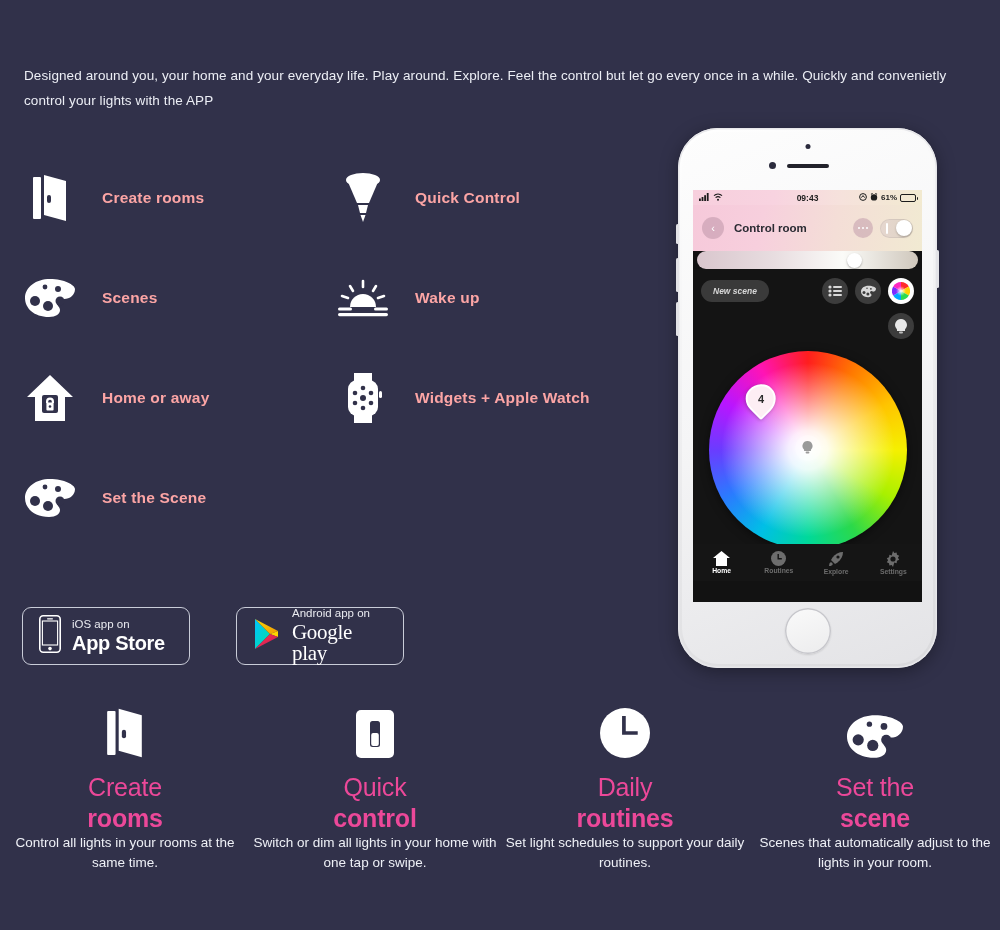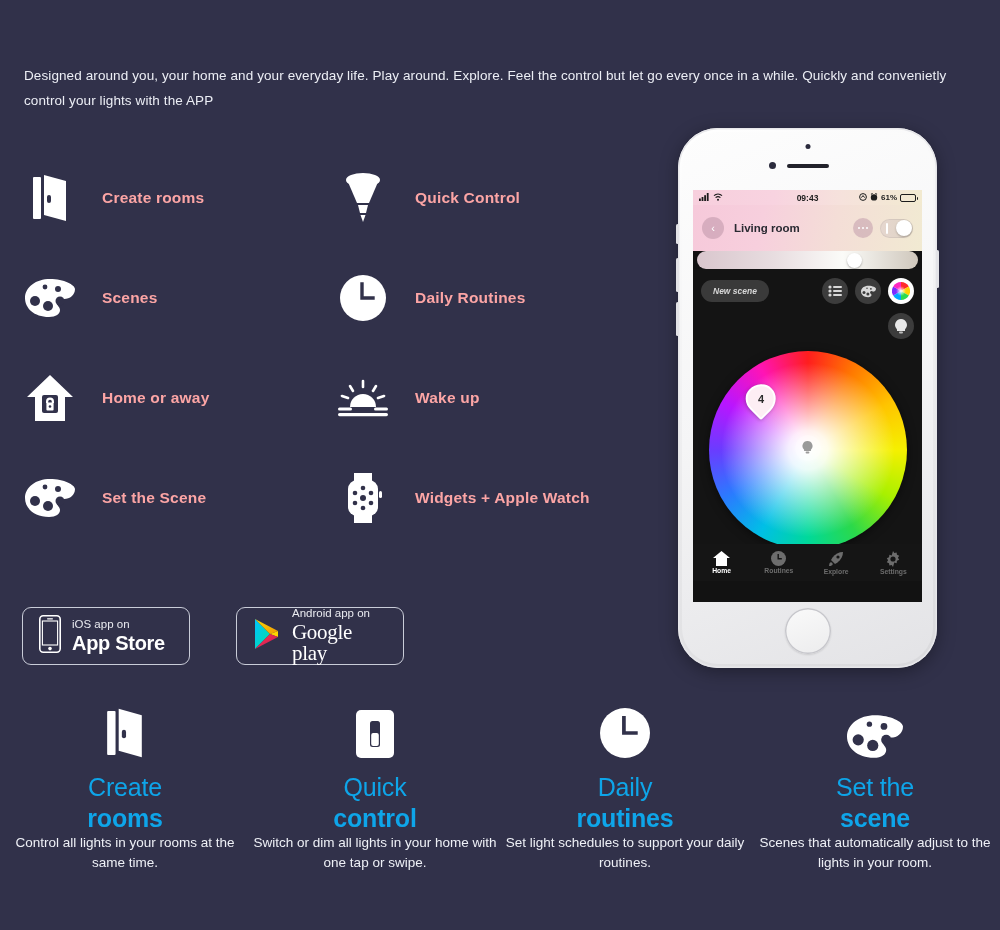--- a/index.html
+++ b/index.html
@@ -215,21 +215,21 @@
   .tab svg { display: block; }
 
   
   .cards {
     position: absolute; left: 0; top: 700px; width: 1000px;
     display: flex;
   }
   .card { flex: 1; display: flex; flex-direction: column; align-items: center; }
   .card-icon { height: 58px; display: flex; align-items: flex-end; justify-content: center; }
   .card-title {
-    margin-top: 14px; text-align: center; color: #0ea5e9;
+    margin-top: 14px; text-align: center; color: #ec4899;
     font-size: 25px; line-height: 1.22; letter-spacing: -.2px;
   }
   .card-title b { font-weight: bold; }
   .card-title span { font-weight: normal; }
   .card-desc {
     text-align: center; color: #eef0f6;
     font-size: 13.5px; line-height: 1.45; max-width: 250px;
   }
 </style>
 </head>
@@ -322,29 +322,20 @@
             <ellipse cx="18" cy="7" rx="17" ry="7"></ellipse>
             <path d="M3 9 L33 9 L24 30 L12 30 Z"></path>
             <path d="M13 32 L23 32 L21 40 L15 40 Z"></path>
             <path d="M15.5 42 L20.5 42 L18 49 Z"></path>
           </g>
             </svg>
         </span>
         <span class="feat-label">Quick Control</span>
       </div>
 
-      <div class="feat-row">
-        <span class="feat-icon">
-          <svg width="46" height="46" viewBox="0 0 46 46">
-            <circle cx="23" cy="23" r="23" fill="#fff"></circle>
-            <path d="M22 9 v14 h11" stroke="#31314a" stroke-width="3.4" fill="none" stroke-linecap="square"></path>
-          </svg>
-        </span>
-        <span class="feat-label">Daily Routines</span>
-      </div>
 
       <div class="feat-row">
         <span class="feat-icon">
           <svg width="50" height="38" viewBox="0 0 50 38">
               <g fill="#fff" stroke="#fff" stroke-width="2.6" stroke-linecap="round">
             <line x1="25" y1="2" x2="25" y2="8"></line>
             <line x1="12" y1="7" x2="15" y2="12"></line>
             <line x1="38" y1="7" x2="35" y2="12"></line>
             <line x1="4" y1="17" x2="10" y2="19"></line>
             <line x1="46" y1="17" x2="40" y2="19"></line>
@@ -481,21 +472,21 @@
                 <path d="M1 1.4 L2.6 0.4 M7 1.4 L5.4 0.4" stroke="#1c1c1c" stroke-width="1.1"></path>
               </svg>
           </span>
           <span>61%</span>
           <span class="batt"><span class="batt-fill"></span></span>
         </span>
       </div>
 
       <div class="room-header">
         <span class="back-btn">‹</span>
-        <span class="room-title">Living room</span>
+        <span class="room-title">Control room</span>
         <span class="hdr-right">
           <span class="dots-btn">
               <i></i>
               <i></i>
               <i></i>
             </span>
           <span class="toggle">
               <i></i>
               <span class="toggle-knob"></span>
             </span>

